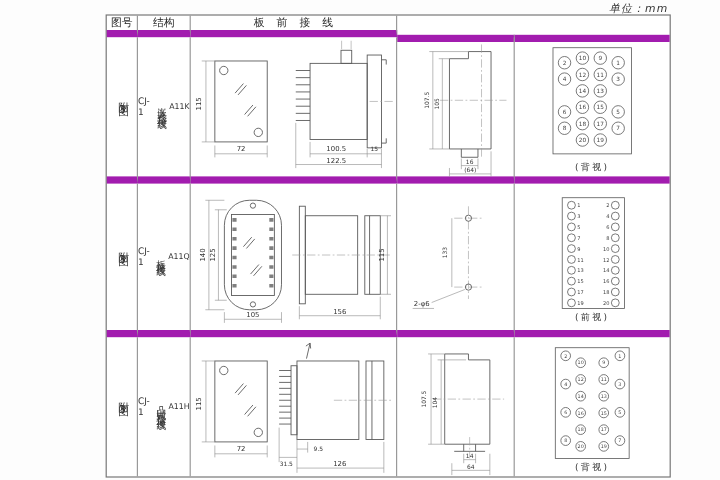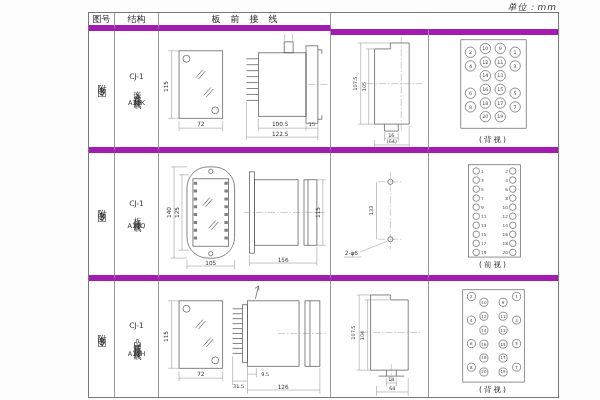--- a/index.html
+++ b/index.html
@@ -22,21 +22,21 @@
     border-right:1px solid #999;border-bottom:6px solid #a21caf;
     position:relative;display:flex;align-items:center;justify-content:center;
     overflow:hidden;
   }
   .noR{border-right:none;} .noB{border-bottom:none;}
   .hdr{font-size:9px;color:#222;white-space:nowrap;}
   .sp1{letter-spacing:10px;text-indent:10px;}
   .sp2{letter-spacing:1px;margin-top:16px;}
   .vtext{writing-mode:vertical-rl;text-orientation:upright;line-height:1;}
   .figno{font-size:9px;letter-spacing:5px;color:#333;}
-  .structure-cell{flex-direction:column;gap:3px;}
+  .structure-cell{gap:3px;}
   .model{font-size:7.5px;color:#333;}
   .stype{font-size:8px;letter-spacing:2px;color:#333;}
   .scode{font-size:6.5px;color:#333;}
   .term-cell{flex-direction:column;gap:1px;}
   .viewlabel{font-size:7.5px;color:#333;letter-spacing:2px;text-align:right;}
   svg{display:block;}
   .osvg{width:171px;height:120px;}
   .msvg{width:97px;height:120px;}
   .termsvg{width:128px;height:100px;}
   g.ln{stroke:#5a5a5a;fill:none;stroke-width:0.75;}

